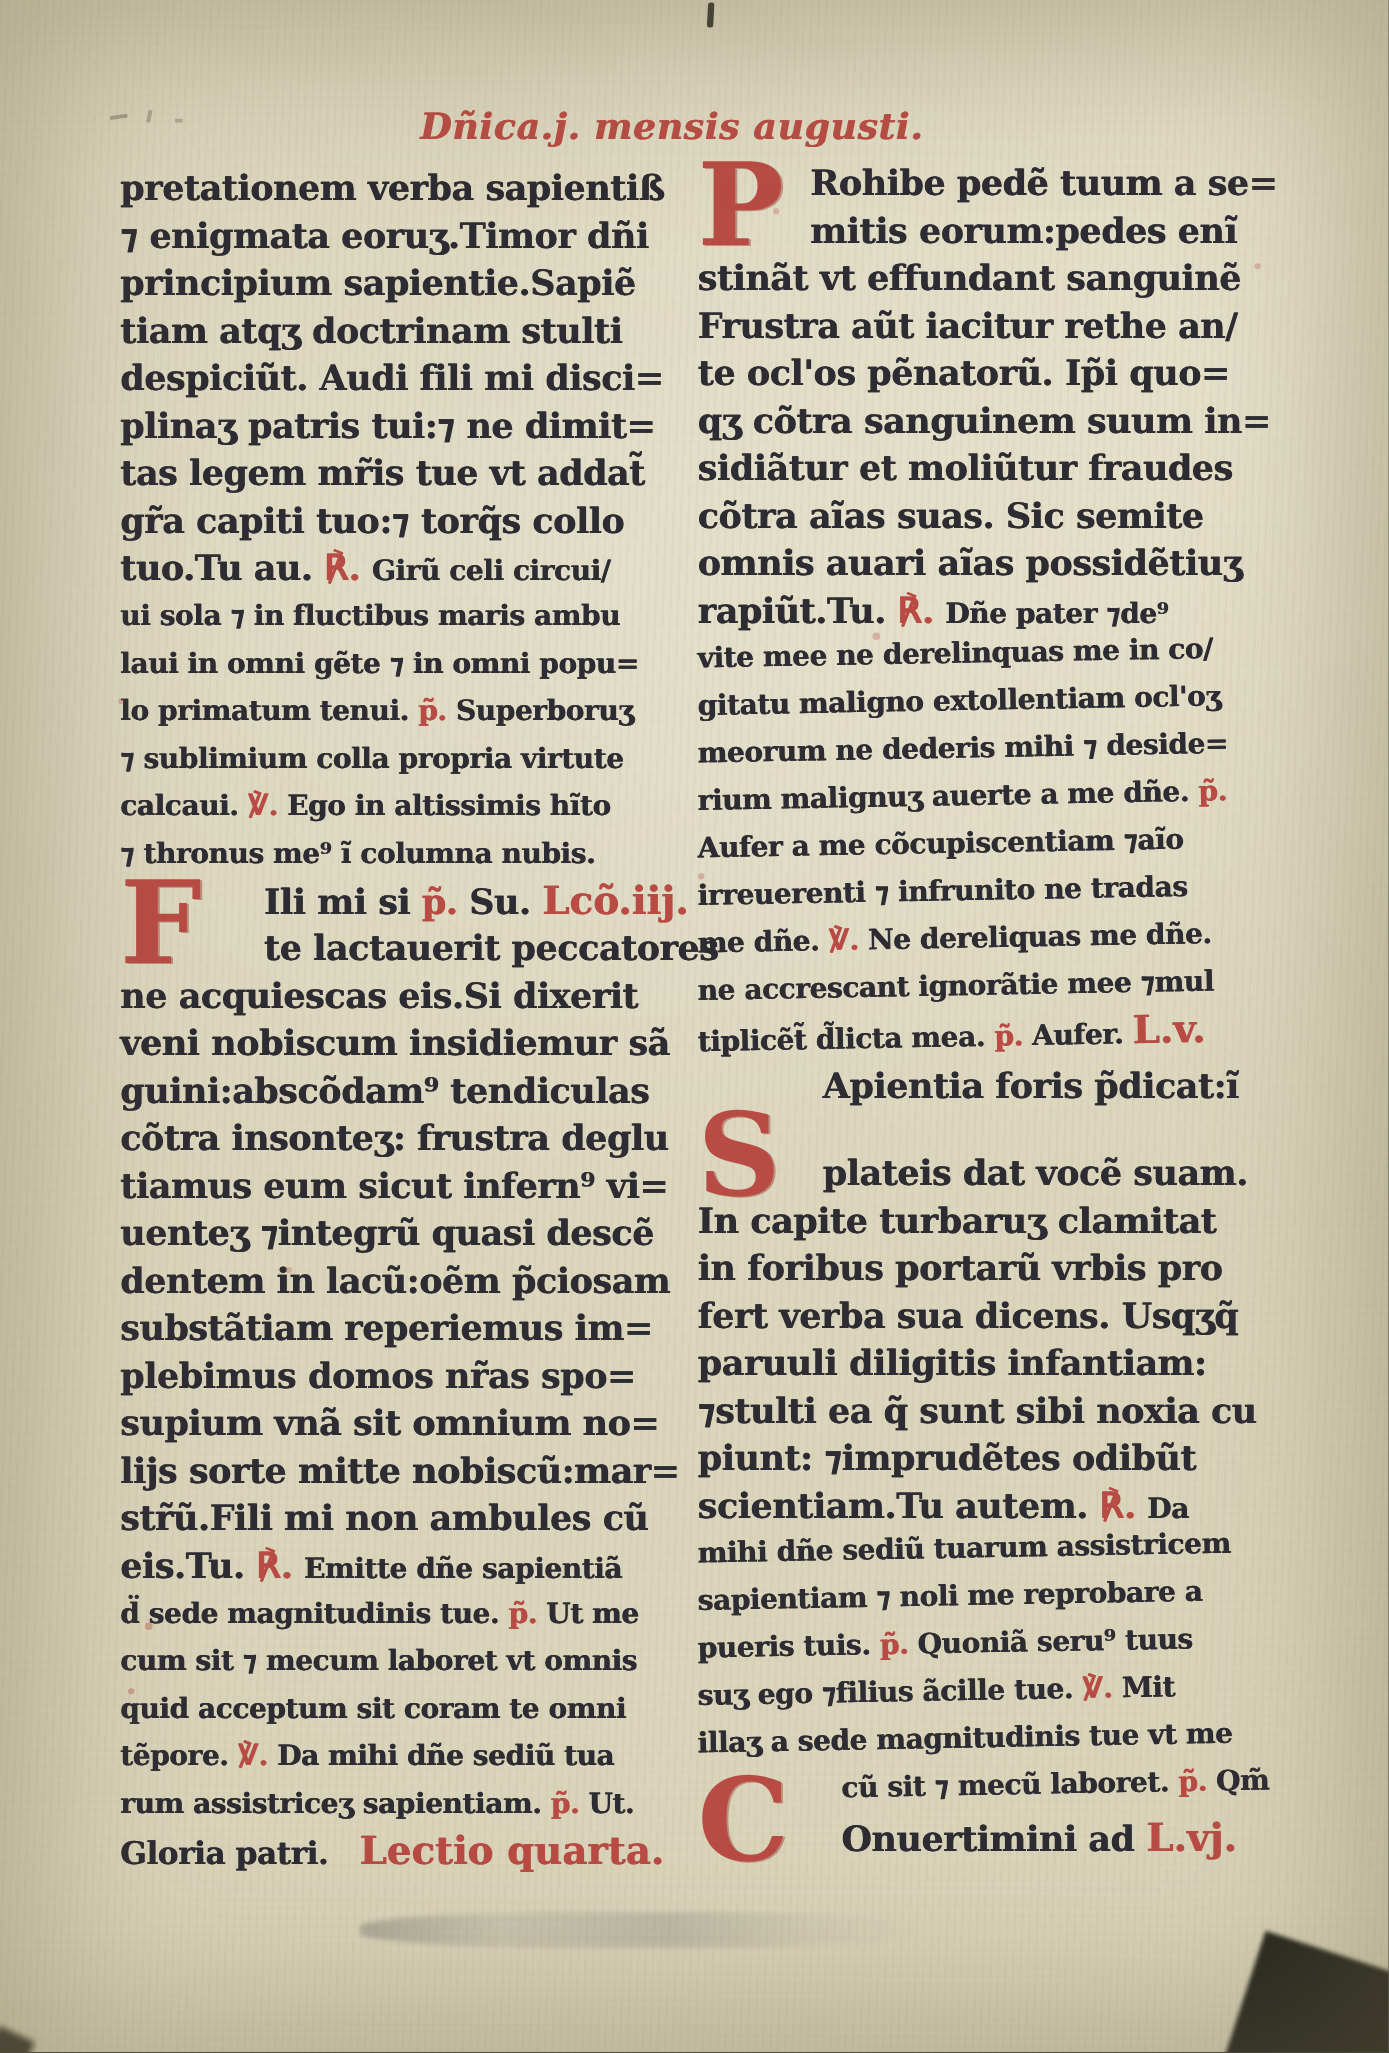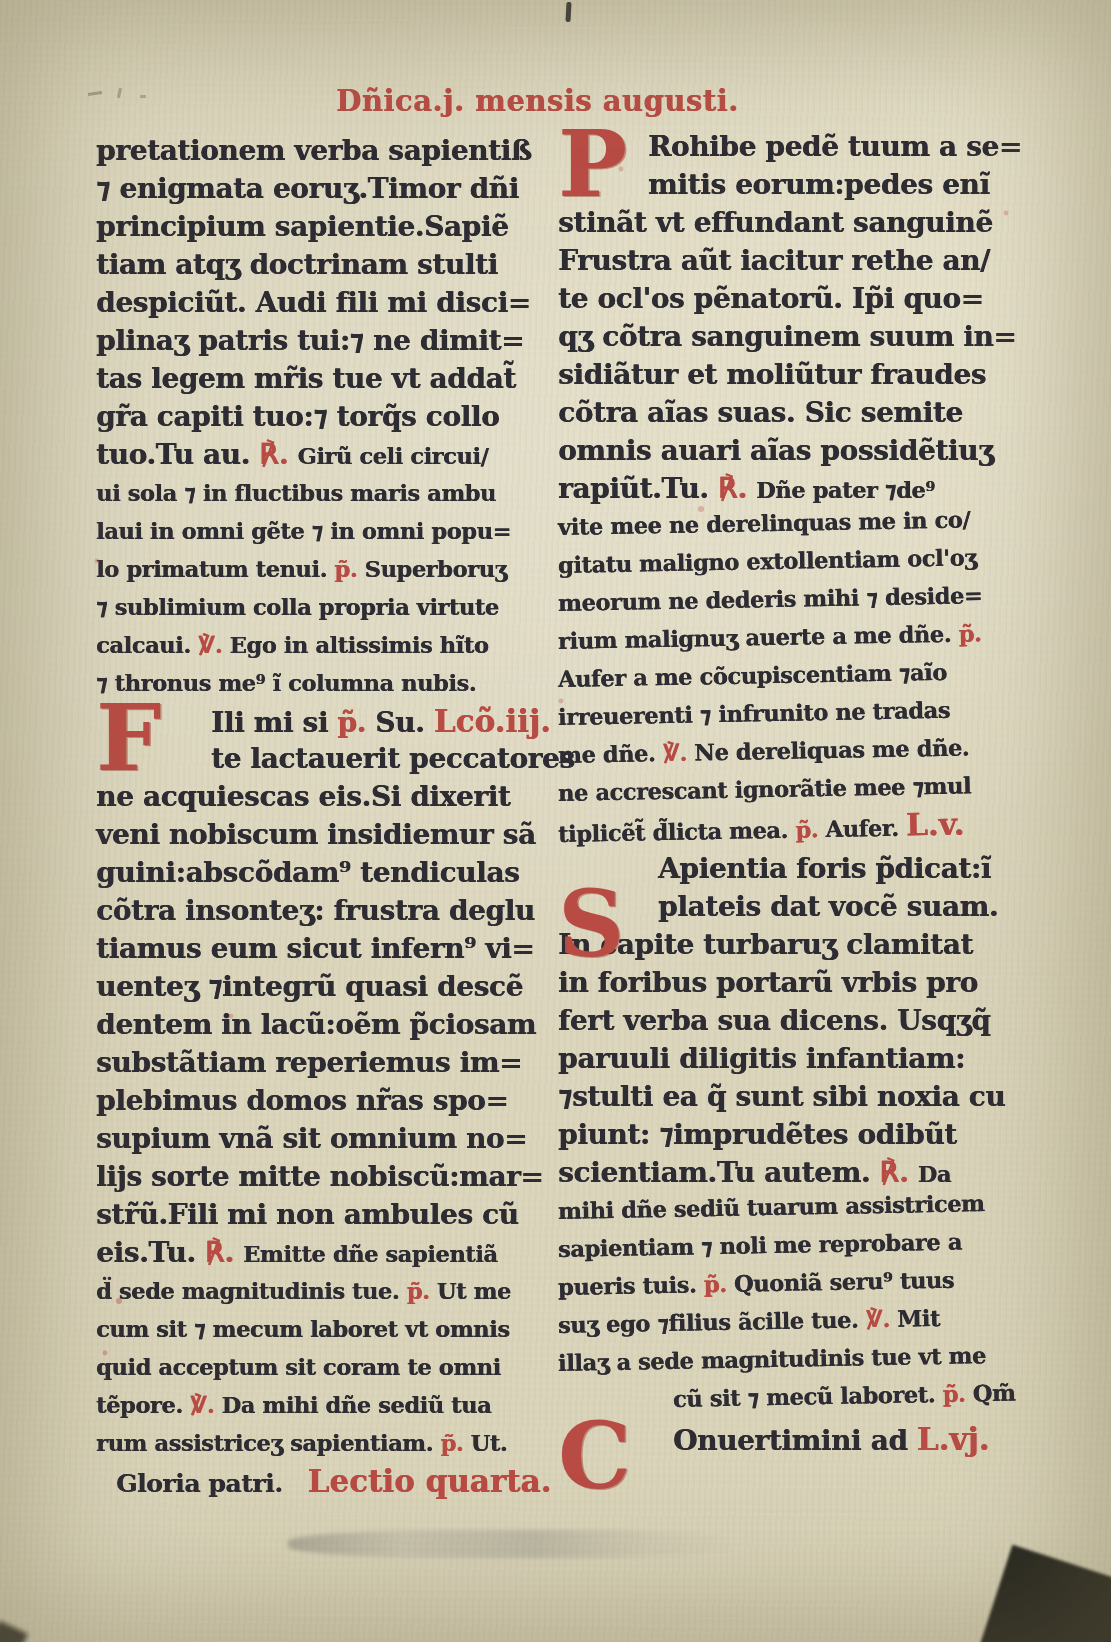--- a/index.html
+++ b/index.html
@@ -19,31 +19,32 @@
   }
   .vignette{
     position:absolute;inset:0;pointer-events:none;
     box-shadow:inset 0 0 130px 25px rgba(115,105,70,0.38);
   }
   .header{
     position:absolute;top:84px;left:336px;
     font-size:29px;font-weight:700;color:var(--rubric);
     letter-spacing:0.5px;text-shadow:0.6px 0 currentColor;
     filter:blur(0.3px);
+    font-style:italic;
   }
   .column{position:absolute;}
   .col-left{left:96px;top:132px;width:462px;}
   .col-right{left:558px;top:128px;width:478px;}
   .line{
     height:38px;line-height:38px;white-space:pre;
     color:var(--ink);font-weight:700;letter-spacing:-0.4px;
     text-shadow:0.45px 0 currentColor;
   }
   .lg{font-size:28px;}
-  .md{font-size:25px;margin-left:20px;}
+  .md{font-size:25px;}
   .sm{font-size:22.5px;}
   .xl{font-size:31px;letter-spacing:0;}
   .red{color:var(--rubric);text-shadow:0.6px 0 currentColor;}
   .tilt{transform:rotate(-1.05deg);transform-origin:0 60%;}
   .initial{
     position:absolute;left:0;
     font-size:92px;line-height:0.92;font-weight:700;color:var(--rubric);
     text-shadow:1.5px 1px 0 rgba(150,55,45,0.45);
     filter:blur(0.3px);
   }
@@ -141,21 +142,21 @@
       <div class="line sm tilt"><span class="">vite mee ne derelinquas me in co/</span></div>
       <div class="line sm tilt"><span class="">gitatu maligno extollentiam ocl'oʒ</span></div>
       <div class="line sm tilt"><span class="">meorum ne dederis mihi ⁊ deside=</span></div>
       <div class="line sm tilt"><span class="">rium malignuʒ auerte a me dñe.</span><span class="red "> p̃.</span></div>
       <div class="line sm tilt"><span class="">Aufer a me cõcupiscentiam ⁊aĩo</span></div>
       <div class="line sm tilt"><span class="">irreuerenti ⁊ infrunito ne tradas</span></div>
       <div class="line sm tilt"><span class="">me dñe.</span><span class="red "> ℣. </span><span class="">Ne dereliquas me dñe.</span></div>
       <div class="line sm tilt"><span class="">ne accrescant ignorãtie mee ⁊mul</span></div>
       <div class="line sm tilt"><span class="">tiplicẽt̃ d̃licta mea.</span><span class="red "> p̃. </span><span class="">Aufer. </span><span class="red xl">L.v.</span></div>
       <div class="line lg" style="padding-left: 100px;"><span class="">Apientia foris p̃dicat:ĩ</span></div>
-      <div class="line lg" style="padding-left: 100px;"><span class="">plateis dat vocẽ suam.</span></div>
+      <div class="line lg" style="padding-left: 100px; margin-top: 32px;"><span class="">plateis dat vocẽ suam.</span></div>
       <div class="line lg"><span class="">In capite turbaruʒ clamitat</span></div>
       <div class="line lg"><span class="">in foribus portarũ vrbis pro</span></div>
       <div class="line lg"><span class="">fert verba sua dicens. Usqʒq̃</span></div>
       <div class="line lg"><span class="">paruuli diligitis infantiam:</span></div>
       <div class="line lg"><span class="">⁊stulti ea q̃ sunt sibi noxia cu</span></div>
       <div class="line lg"><span class="">piunt: ⁊imprudẽtes odibũt</span></div>
       <div class="line lg"><span class="">scientiam.Tu autem.</span><span class="red "> ℟. </span><span class="sm">Da</span></div>
       <div class="line sm tilt"><span class="">mihi dñe sediũ tuarum assistricem</span></div>
       <div class="line sm tilt"><span class="">sapientiam ⁊ noli me reprobare a</span></div>
       <div class="line sm tilt"><span class="">pueris tuis.</span><span class="red "> p̃. </span><span class="">Quoniã seru⁹ tuus</span></div>

